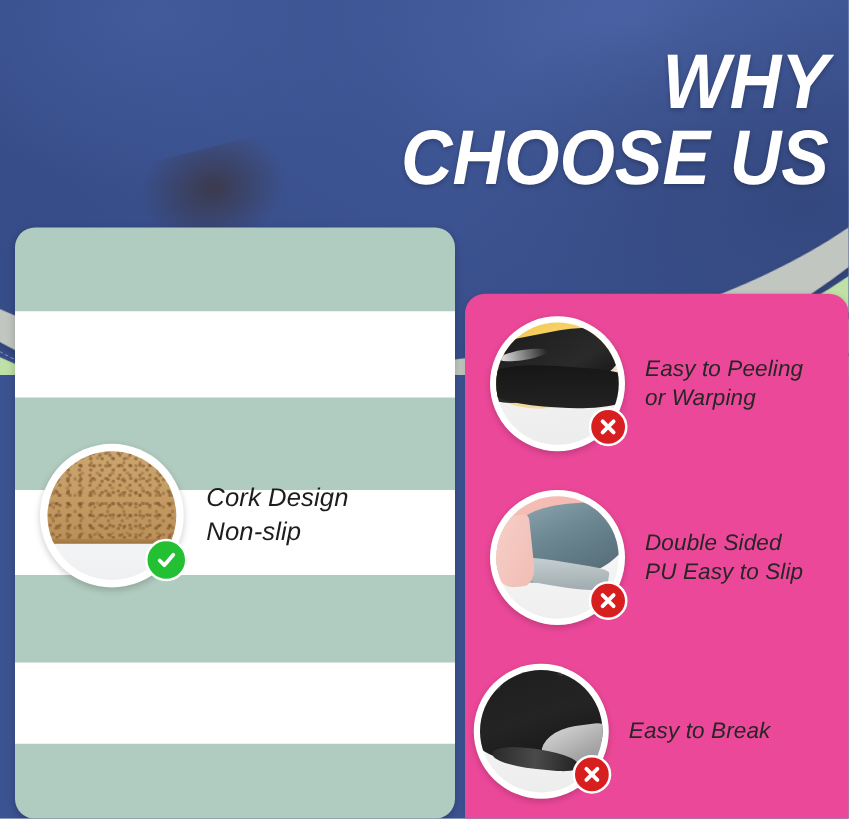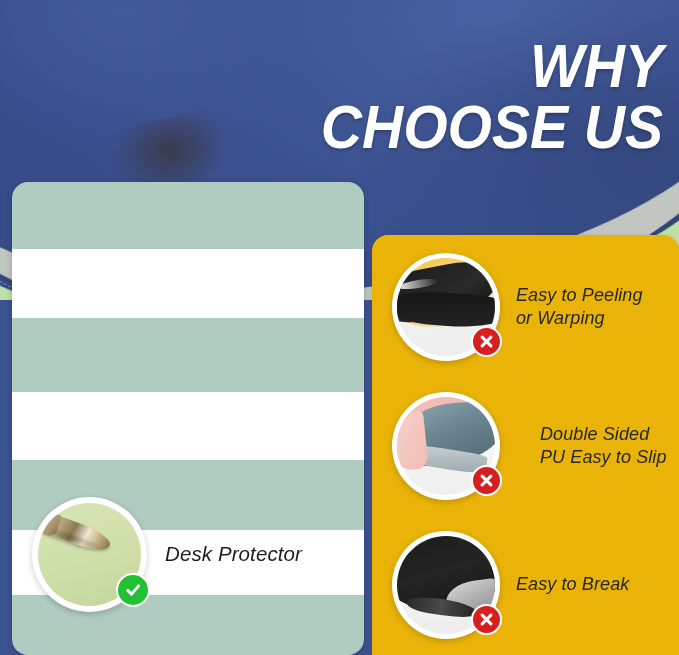--- a/index.html
+++ b/index.html
@@ -56,21 +56,21 @@
     pointer-events: none;
   }
 
   
   .panel-right {
     position: absolute;
     left: 372px;
     top: 235px;
     width: 307px;
     height: 420px;
-    background: #eab308;
+    background: #ec4899;
     border-radius: 16px 16px 0 0;
     box-shadow: 0 1px 5px rgba(0,0,0,.13);
   }
 
   .panel-left {
     position: absolute;
     left: 12px;
     top: 182px;
     width: 352px;
     height: 473px;
@@ -214,21 +214,21 @@
         <div class="badge" style="width:31px; height:31px; right:-2px; bottom:4px; background:#d81f1f; border:2.5px solid #ffffff;">
           <svg width="15" height="15" viewBox="0 0 24 24" aria-hidden="true">
             <path d="M5 5 L19 19 M19 5 L5 19" stroke="#ffffff" stroke-width="5" stroke-linecap="round"></path>
           </svg>
         </div>
       </div>
       <div class="label label-right">Easy to Peeling
 or Warping</div>
     </div>
 
-    <div class="row" style="left:20px; top:157px;gap:24px;">
+    <div class="row" style="left:20px; top:157px;">
       <div class="thumb" style="width:108px; height:108px; padding:5px;">
         <div class="thumb-inner" style="left:5px; top:5px; right:5px; bottom:5px;
                     background: linear-gradient(180deg,#fbfbfb 0%, #efefef 100%);">
           <div style="position:absolute; left:-16%; top:-16%; width:118%; height:78%;
                       background: linear-gradient(150deg,#f6c4bc 0%, #f3b9b0 55%, #eba79d 100%);
                       border-radius: 0 0 72% 46%;"></div>
           <div style="position:absolute; left:6%; top:6%; width:104%; height:62%;
                       background: linear-gradient(160deg,#8fa7b0 0%, #6d8893 40%, #4e6670 100%);
                       border-radius: 52% 0 64% 22%; transform: rotate(-4deg);"></div>
           <div style="position:absolute; left:-4%; top:52%; width:96%; height:20%;
@@ -241,21 +241,21 @@
         <div class="badge" style="width:31px; height:31px; right:-2px; bottom:4px; background:#d81f1f; border:2.5px solid #ffffff;">
           <svg width="15" height="15" viewBox="0 0 24 24" aria-hidden="true">
             <path d="M5 5 L19 19 M19 5 L5 19" stroke="#ffffff" stroke-width="5" stroke-linecap="round"></path>
           </svg>
         </div>
       </div>
       <div class="label label-right">Double Sided
 PU Easy to Slip</div>
     </div>
 
-    <div class="row" style="left:20px; top:296px;">
+    <div class="row" style="left:7px; top:296px;">
       <div class="thumb" style="width:108px; height:108px; padding:5px;">
         <div class="thumb-inner" style="left:5px; top:5px; right:5px; bottom:5px;
                     background: linear-gradient(180deg,#fafafa 0%, #ededed 100%);">
           <div style="position:absolute; left:-12%; top:-12%; width:124%; height:86%;
                       background:
                         radial-gradient(circle at 22% 28%, #3a3a3a 0 2px, rgba(0,0,0,0) 3px),
                         radial-gradient(circle at 64% 18%, #333 0 2px, rgba(0,0,0,0) 3px),
                         linear-gradient(165deg,#1b1b1b 0%, #242424 55%, #141414 100%);
                       border-radius: 0 0 46% 38%; transform: rotate(-3deg);"></div>
           <div style="position:absolute; right:-6%; top:46%; width:56%; height:34%;
@@ -275,38 +275,42 @@
     </div>
   </div>
 
   <div class="panel-left">
     <div class="stripe" style="top:67px;  height:69px;"></div>
     <div class="stripe" style="top:210px; height:68px;"></div>
     <div class="stripe" style="top:348px; height:65px;"></div>
   </div>
 
 
-
-  <div class="row" style="left:32px; top:497px;">
+  <div class="row" style="left:32px; top:355px;">
     <div class="thumb" style="width:115px; height:115px; padding:6px;">
       <div class="thumb-inner" style="left:6px; top:6px; right:6px; bottom:6px;
-                  background: linear-gradient(165deg,#d8e4b5 0%, #cedfa8 55%, #c3d79c 100%);">
-        <div style="position:absolute; left:-2%; top:18%; width:74%; height:20%;
-                    background: linear-gradient(100deg,#e6ddc6 0%, #c9b98e 22%, #8a7a52 48%, #efe6d0 66%, #b5a271 86%, #7d6c45 100%);
-                    border-radius: 3px 48% 48% 3px; transform: rotate(20deg);
-                    box-shadow: 0 2px 3px rgba(0,0,0,.25);"></div>
-        <div style="position:absolute; left:-6%; top:8%; width:26%; height:22%;
-                    background: linear-gradient(110deg,#f0e8d6 0%, #c4b286 45%, #8d7c52 100%);
-                    border-radius: 40% 10% 30% 50%; transform: rotate(18deg);"></div>
-        <div style="position:absolute; left:4%; top:30%; width:64%; height:10%;
-                    background: radial-gradient(ellipse at 50% 50%, rgba(0,0,0,.22) 0%, rgba(0,0,0,0) 72%);
-                    transform: rotate(20deg);"></div>
+                  background: linear-gradient(180deg,#fdfdfd 0%, #eef0f1 100%);">
+        <div style="position:absolute; left:-12%; top:-14%; width:124%; height:84%;
+                    background:
+                      radial-gradient(circle at 18% 22%, rgba(120,80,40,.55) 0 1.2px, rgba(0,0,0,0) 1.6px),
+                      radial-gradient(circle at 52% 34%, rgba(140,95,50,.5) 0 1.2px, rgba(0,0,0,0) 1.6px),
+                      radial-gradient(circle at 74% 14%, rgba(110,72,36,.5) 0 1.2px, rgba(0,0,0,0) 1.6px),
+                      radial-gradient(circle at 33% 62%, rgba(150,104,56,.45) 0 1.2px, rgba(0,0,0,0) 1.6px),
+                      radial-gradient(circle at 86% 58%, rgba(120,80,40,.5) 0 1.2px, rgba(0,0,0,0) 1.6px),
+                      radial-gradient(circle at 62% 78%, rgba(135,90,46,.45) 0 1.2px, rgba(0,0,0,0) 1.6px),
+                      linear-gradient(180deg,#cda873 0%, #c59c64 55%, #bb9058 100%);
+                    background-size: 9px 9px, 11px 11px, 8px 8px, 12px 12px, 10px 10px, 13px 13px, 100% 100%;
+                    border-radius: 0 0 10px 10px;"></div>
+        <div style="position:absolute; left:-12%; top:68%; width:124%; height:4%;
+                    background: linear-gradient(180deg,#b0854d 0%, #9d7441 100%);"></div>
       </div>
       <div class="badge" style="width:34px; height:34px; right:-3px; bottom:5px; background:#22c032; border:2.5px solid #ffffff;">
         <svg width="18" height="18" viewBox="0 0 24 24" aria-hidden="true">
           <path d="M5 12.5 L10 17.5 L19.5 6.5" fill="none" stroke="#ffffff" stroke-width="4" stroke-linecap="round" stroke-linejoin="round"></path>
         </svg>
       </div>
     </div>
-    <div class="label label-left">Desk Protector</div>
-  </div>
+    <div class="label label-left">Cork Design
+Non-slip</div>
+  </div>
+
 
 </div>
 
 </body></html>

